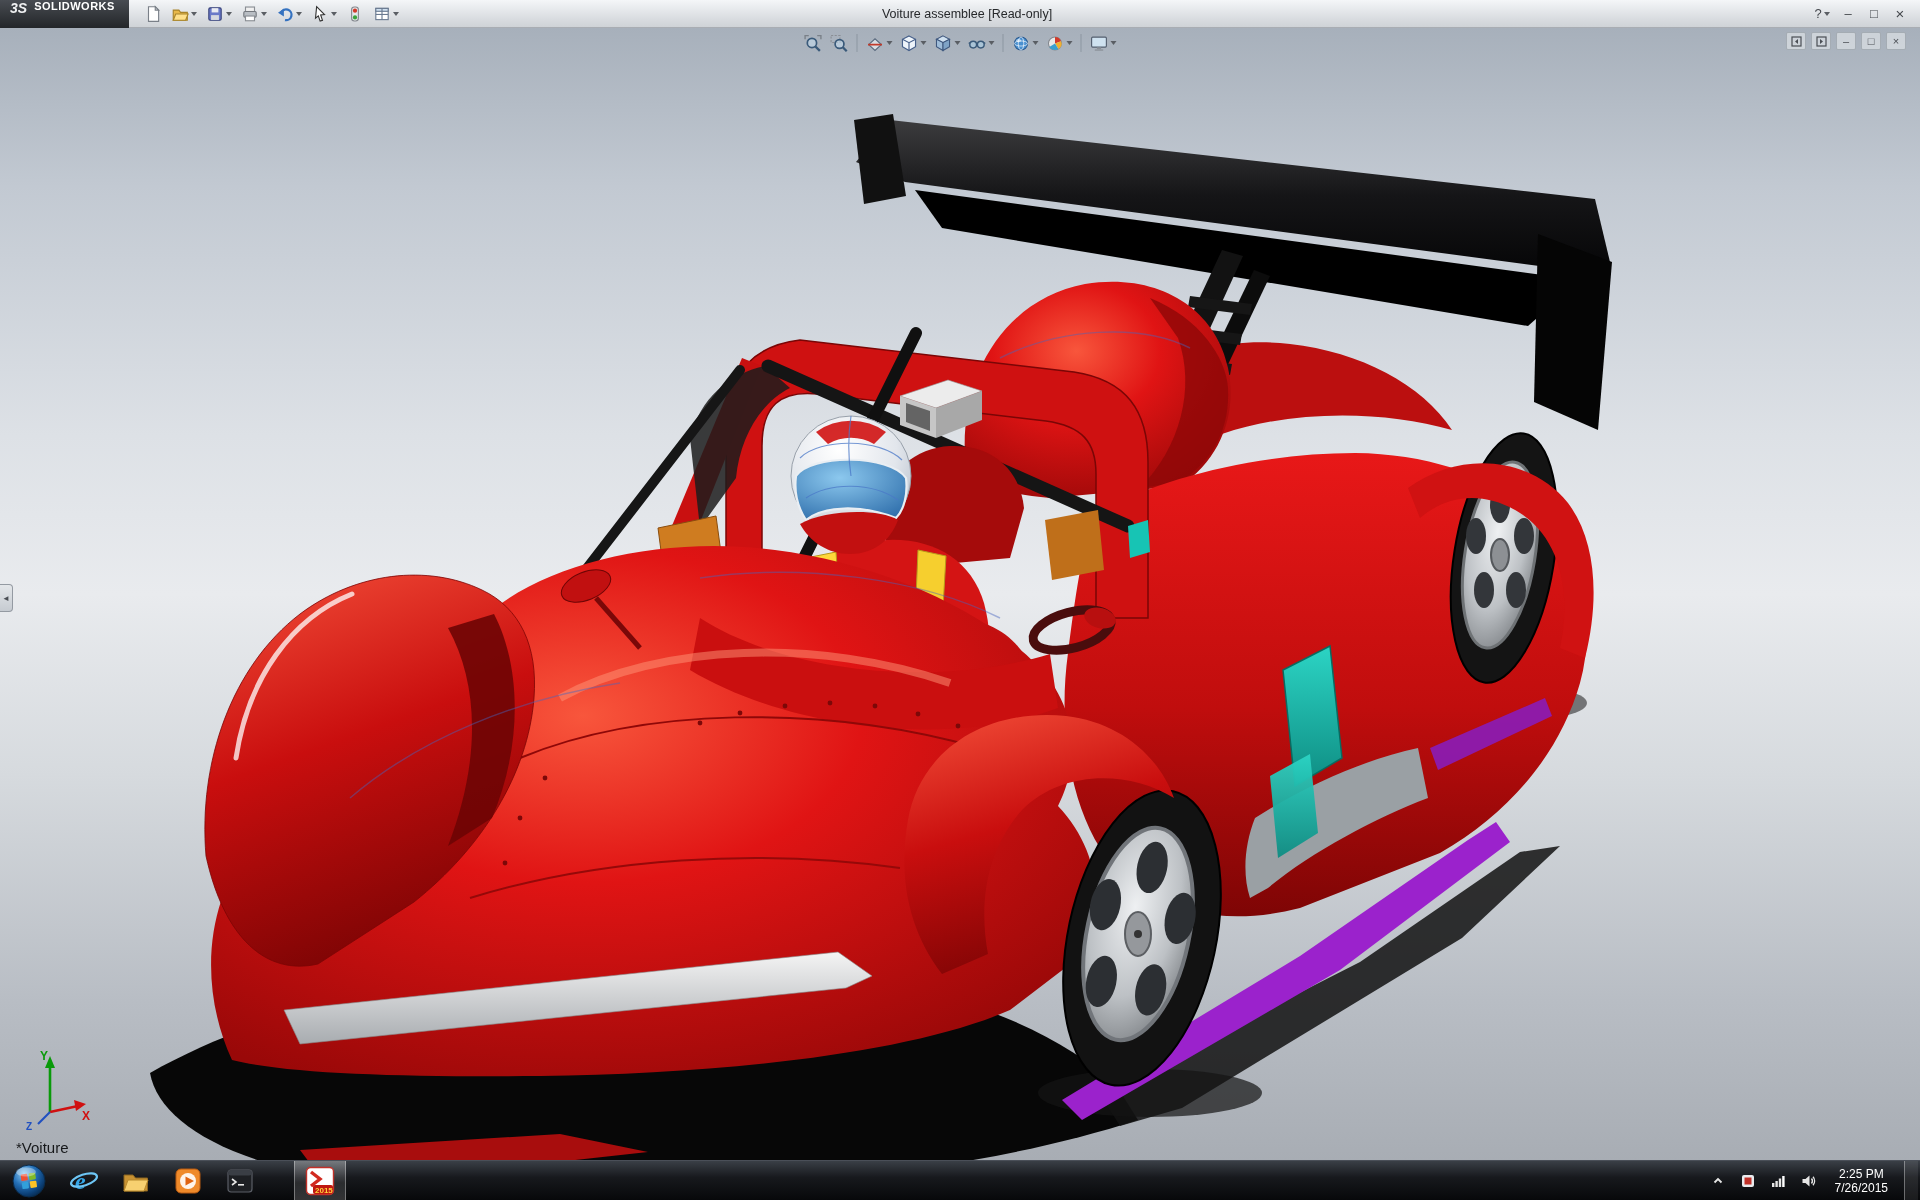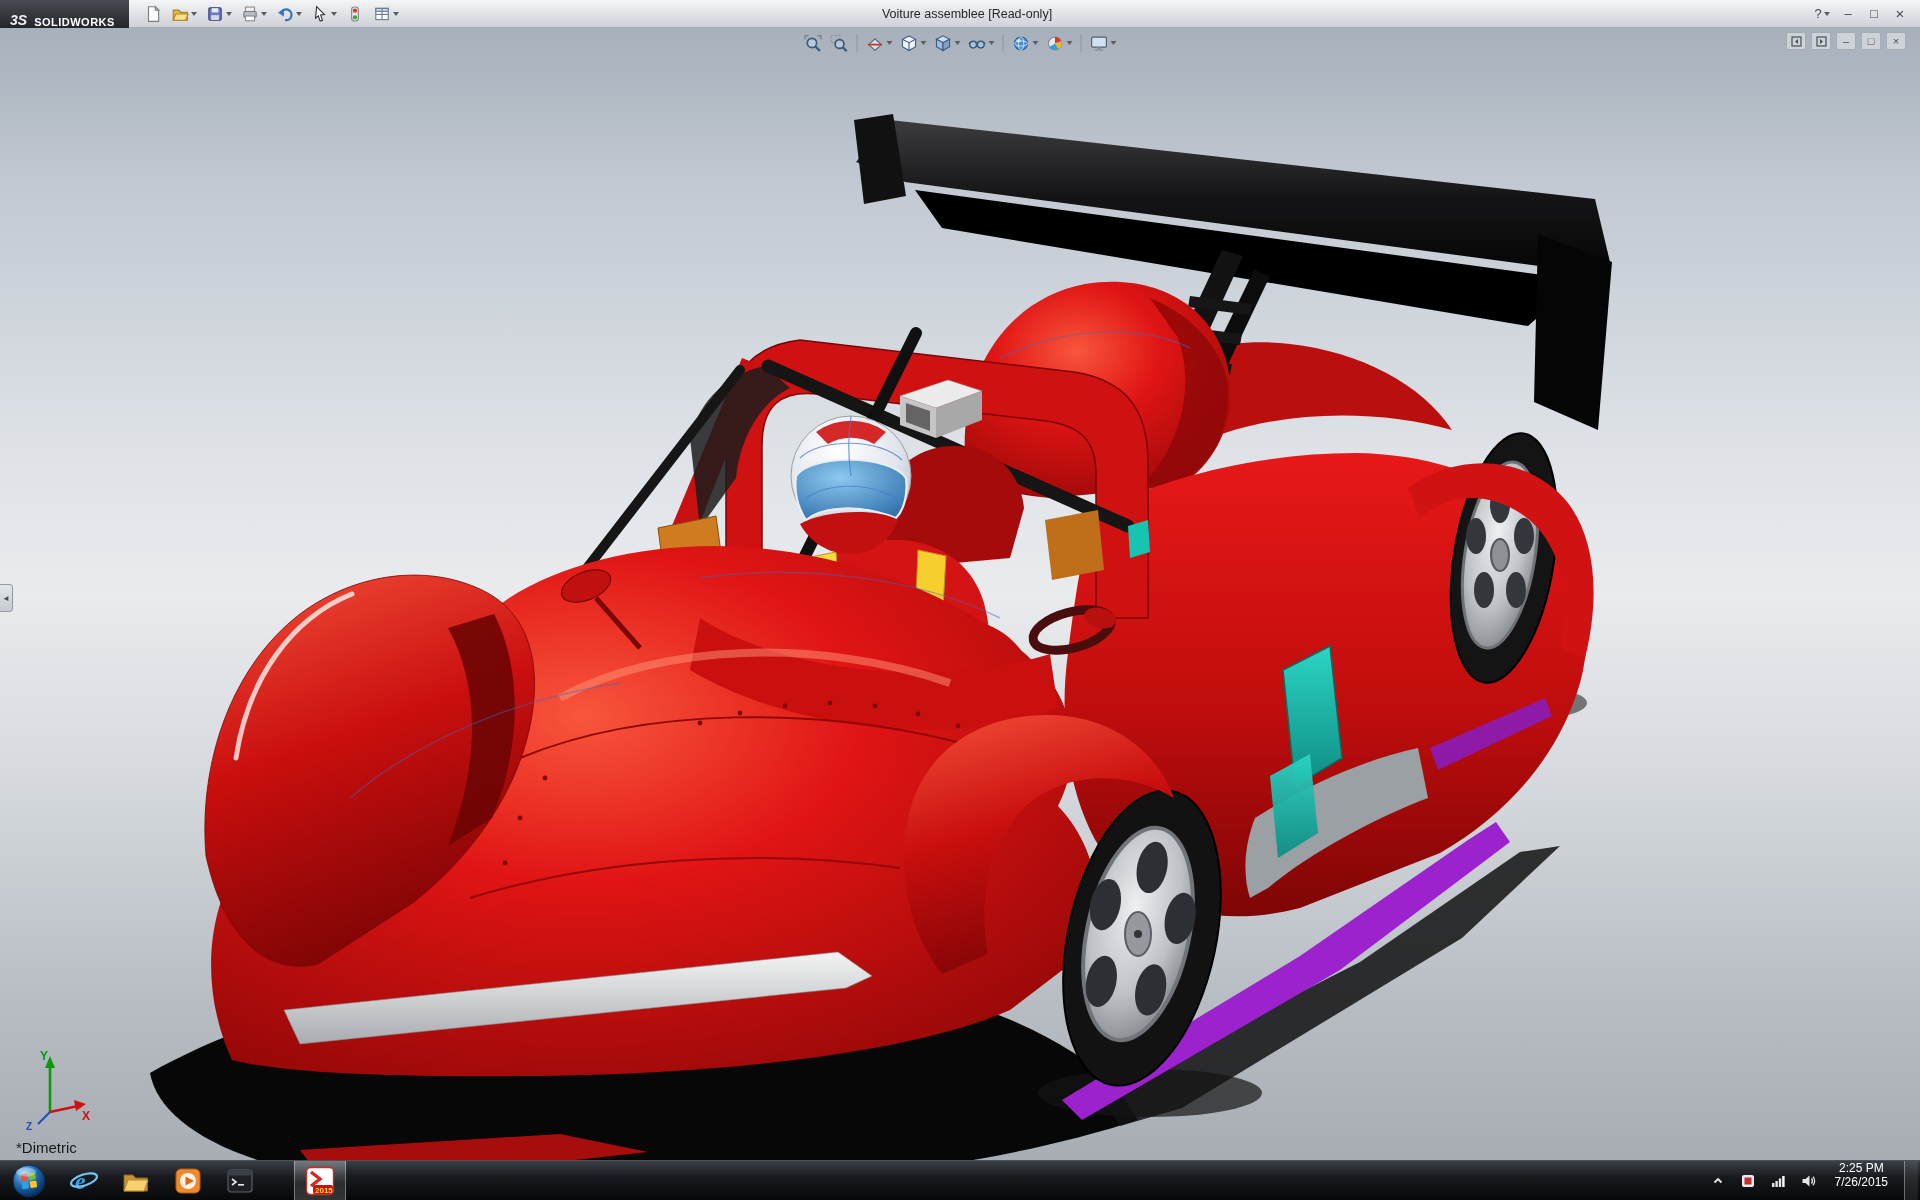--- a/index.html
+++ b/index.html
@@ -5,21 +5,21 @@
   *{margin:0;padding:0;box-sizing:border-box;}
   html,body{width:1920px;height:1200px;overflow:hidden;}
   body{font-family:"Liberation Sans",sans-serif;background:#000;position:relative;}
   .app{position:absolute;inset:0;width:1920px;height:1200px;}
 
   
   .titlebar{position:absolute;top:0;left:0;width:100%;height:28px;
     background:linear-gradient(#f4f6f8,#d9dce0 70%,#cfd3d7);
     border-bottom:1px solid #a9adb3;display:flex;align-items:center;z-index:30;}
   .brand{height:28px;background:linear-gradient(#484c52,#232629);color:#fff;
-    display:flex;align-items:flex-end;padding:0 14px 0 10px;gap:7px;flex:0 0 auto;}
+    display:flex;align-items:flex-start;padding:0 14px 0 10px;gap:7px;flex:0 0 auto;}
   .logo-mark{font-style:italic;font-weight:bold;font-size:14px;color:#f0f1f2;}
   .brand-name{font-weight:bold;font-size:11px;letter-spacing:.5px;}
   .main-toolbar{display:flex;align-items:center;gap:3px;margin-left:12px;}
   .tb-btn{height:24px;display:flex;align-items:center;justify-content:center;
     padding:0 3px;border-radius:3px;}
   .caret{width:0;height:0;border-left:3.5px solid transparent;border-right:3.5px solid transparent;
     border-top:4px solid #5a5e64;margin-left:2px;}
   .win-title{position:absolute;left:50%;transform:translateX(-50%);font-size:12.5px;color:#26282b;white-space:nowrap;margin-left:7px;}
   .win-controls{margin-left:auto;display:flex;align-items:center;gap:2px;padding-right:8px;}
   .wc-btn{min-width:24px;height:22px;display:flex;align-items:center;justify-content:center;
@@ -50,21 +50,21 @@
   .taskbar{position:absolute;bottom:0;left:0;width:100%;height:40px;
     background:linear-gradient(#3a3f46,#17191d 42%,#07080a);
     border-top:1px solid #4a4f58;display:flex;align-items:center;z-index:40;}
   .task-btn{width:52px;height:40px;display:flex;align-items:center;justify-content:center;position:relative;}
   .task-btn.start{width:58px;}
   .task-btn.active{background:linear-gradient(rgba(255,255,255,.30),rgba(255,255,255,.10) 55%,rgba(255,255,255,.18));
     border-left:1px solid rgba(255,255,255,.35);border-right:1px solid rgba(255,255,255,.35);margin-left:28px;}
   .tray{margin-left:auto;display:flex;align-items:center;gap:8px;height:100%;padding-right:2px;}
   .tray-btn{width:22px;height:28px;display:flex;align-items:center;justify-content:center;}
   .clock{color:#fff;font-size:12px;line-height:14px;text-align:center;padding:0 8px;height:100%;
-    display:flex;flex-direction:column;}
+    display:flex;flex-direction:column;justify-content:center;}
   .show-desktop{width:14px;height:100%;background:rgba(255,255,255,.08);
     border-left:1px solid rgba(255,255,255,.35);}
 </style>
 </head>
 <body>
 
 <div class="app">
 
   <div class="titlebar">
     <div class="brand">
@@ -436,21 +436,21 @@
       <line x1="28" y1="64" x2="28" y2="18" stroke="#0a9a0a" stroke-width="2.6"></line>
       <path d="M28,8 L23,20 L33,20 Z" fill="#0a9a0a"></path>
       <line x1="28" y1="64" x2="56" y2="58" stroke="#d01010" stroke-width="2.6"></line>
       <path d="M64,56 L52,52 L54,63 Z" fill="#d01010"></path>
       <line x1="28" y1="64" x2="16" y2="76" stroke="#2050c0" stroke-width="2.2"></line>
       <text x="60" y="72" font-size="12" font-weight="bold" fill="#d01010">X</text>
       <text x="18" y="12" font-size="12" font-weight="bold" fill="#0a9a0a">Y</text>
       <text x="4" y="82" font-size="10" font-weight="bold" fill="#2050c0">Z</text>
     </svg>
 
-    <div class="view-label">*Dimetric</div>
+    <div class="view-label">*Voiture</div>
     <div class="left-tab">◄</div>
   </div>
 
   <div class="taskbar">
     <div class="task-btn start">
       <svg width="36" height="36" viewBox="0 0 36 36">
         <defs>
           <radialGradient id="orbG" cx="35%" cy="28%" r="80%">
             <stop offset="0" stop-color="#8ecdf4"></stop>
               <stop offset=".45" stop-color="#2470b8"></stop>

